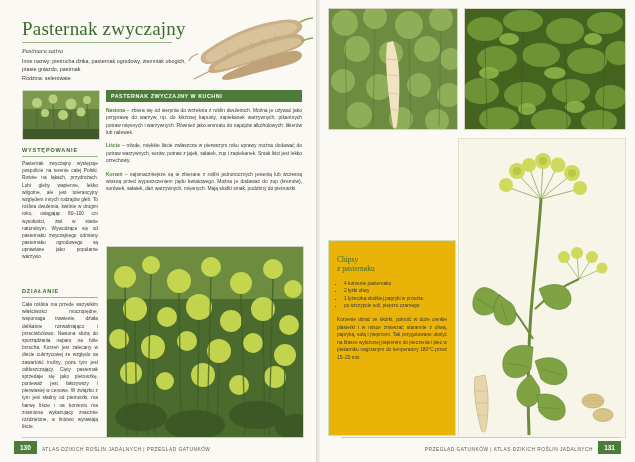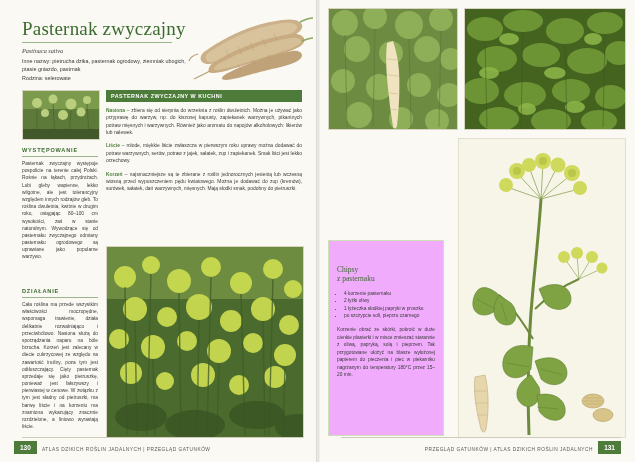--- a/index.html
+++ b/index.html
@@ -166,25 +166,25 @@
     top: 8px;
     width: 160px;
     height: 120px;
     overflow: hidden;
     border: 1px solid #d8d4c4;
   }
   .recipe-box {
     position: absolute;
     left: 10px;
     top: 240px;
-    width: 116px;
+    width: 128px;
     height: 196px;
-    background: #f0abfc;
+    background: #eab308;
     border: 1px solid #cfe0b8;
-    padding: 24px 8px;
+    padding: 14px 8px;
     box-sizing: border-box;
   }
   .recipe-title {
     font-family: "Liberation Serif", serif;
     font-size: 7.5px;
     color: #3b6b2f;
     line-height: 1.25;
     margin-bottom: 6px;
   }
   .recipe-list {

